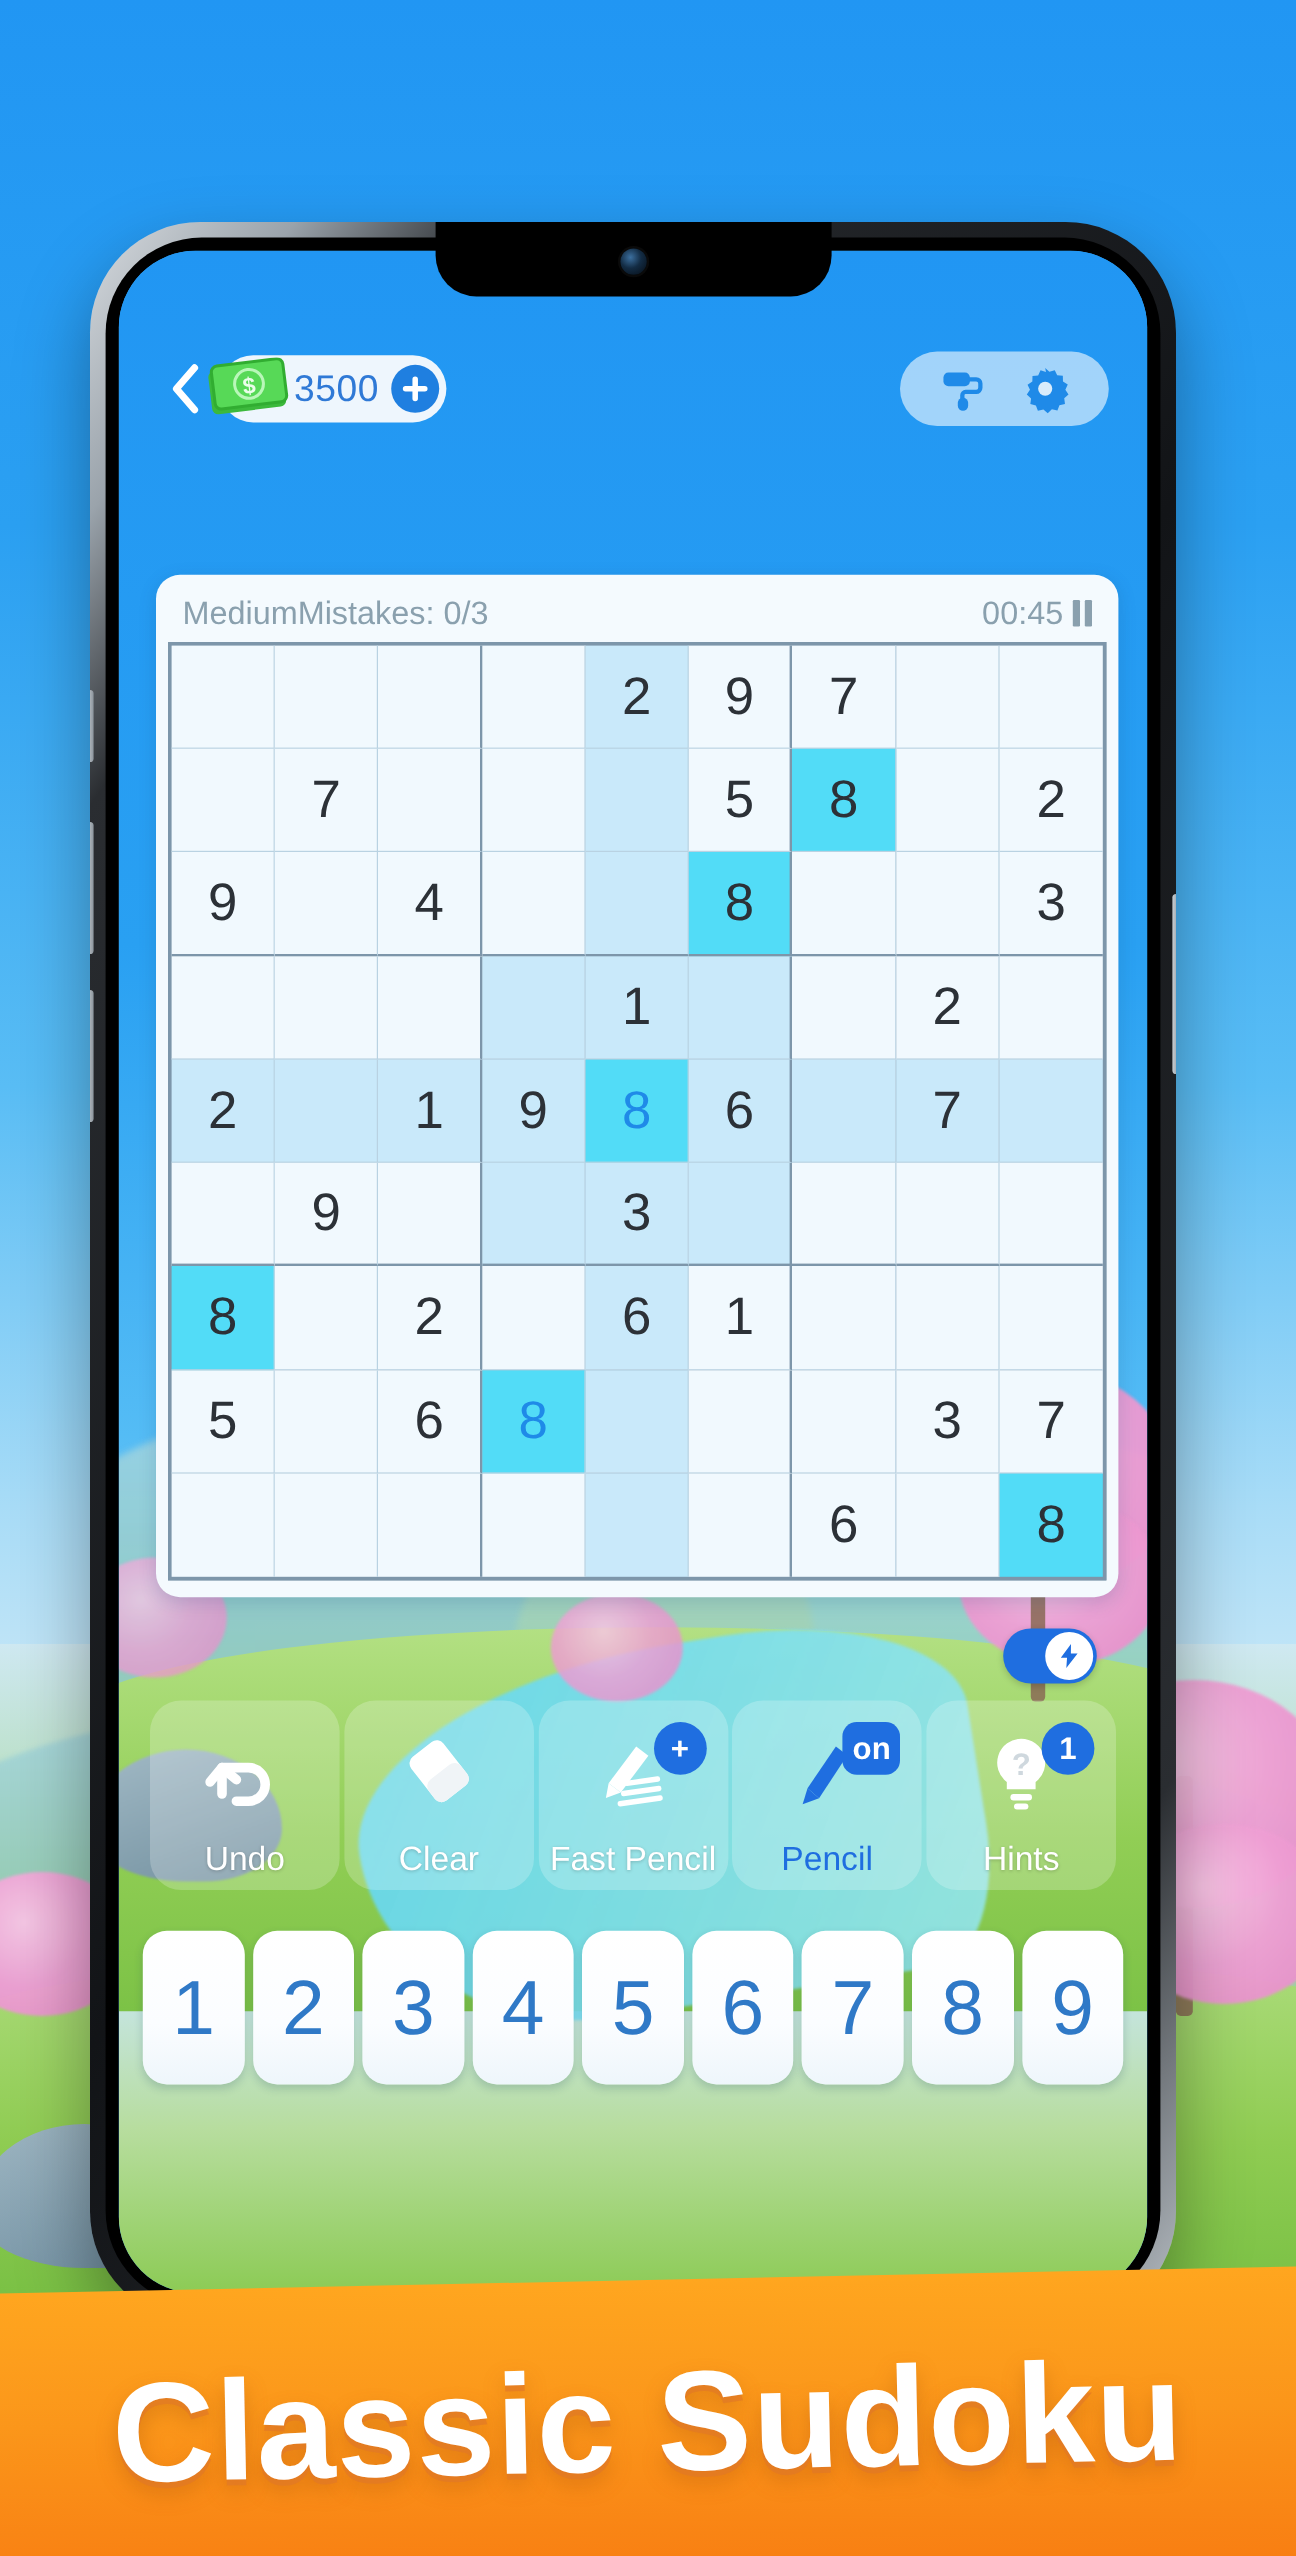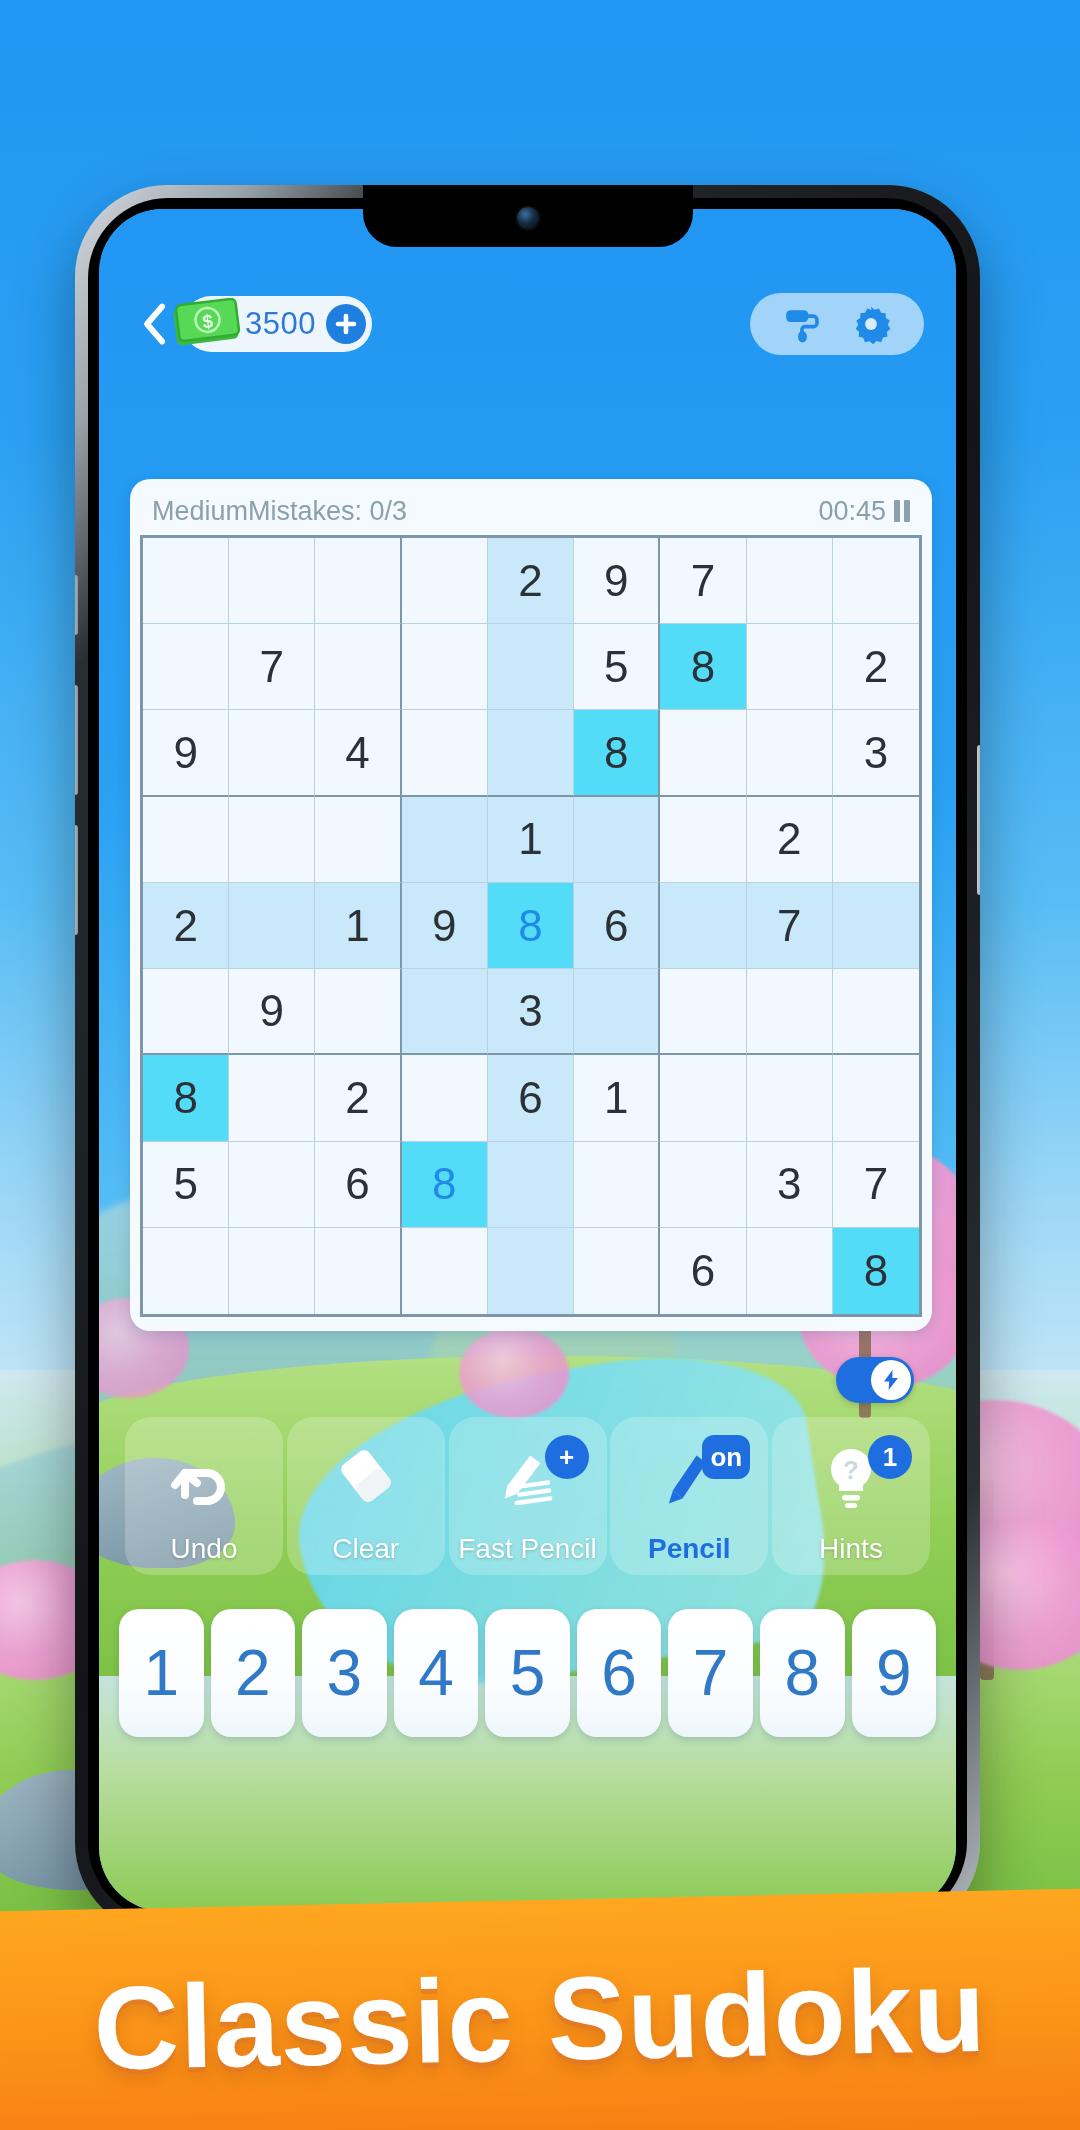--- a/index.html
+++ b/index.html
@@ -227,21 +227,21 @@
     background:rgba(255,255,255,.22);
     display:flex; flex-direction:column; align-items:center; justify-content:flex-end;
     padding-bottom:12px; position:relative; cursor:pointer;
   }
   .action .glyph { flex:1; display:flex; align-items:center; justify-content:center; width:100%; }
   .action .glyph svg { width:66px; height:66px; }
   .action .lbl {
     font-size:28px; color:#ffffff; text-shadow:0 1px 3px rgba(0,0,0,.22);
     line-height:1;
   }
-  .action.on .lbl { color:#1f6ee0; text-shadow:none;font-weight:bold; }
+  .action.on .lbl { color:#1f6ee0; text-shadow:none; }
   .badge {
     position:absolute; top:18px; right:18px; min-width:44px; height:44px; padding:0 8px;
     border-radius:12px; background:#1f6ee0; color:#fff;
     font-size:26px; font-weight:bold; display:flex; align-items:center; justify-content:center;
   }
   .badge.round { border-radius:50%; width:44px; padding:0; }
 
   
   #numpad {
     position:absolute; left:20px; right:20px; top:1400px; z-index:9;

